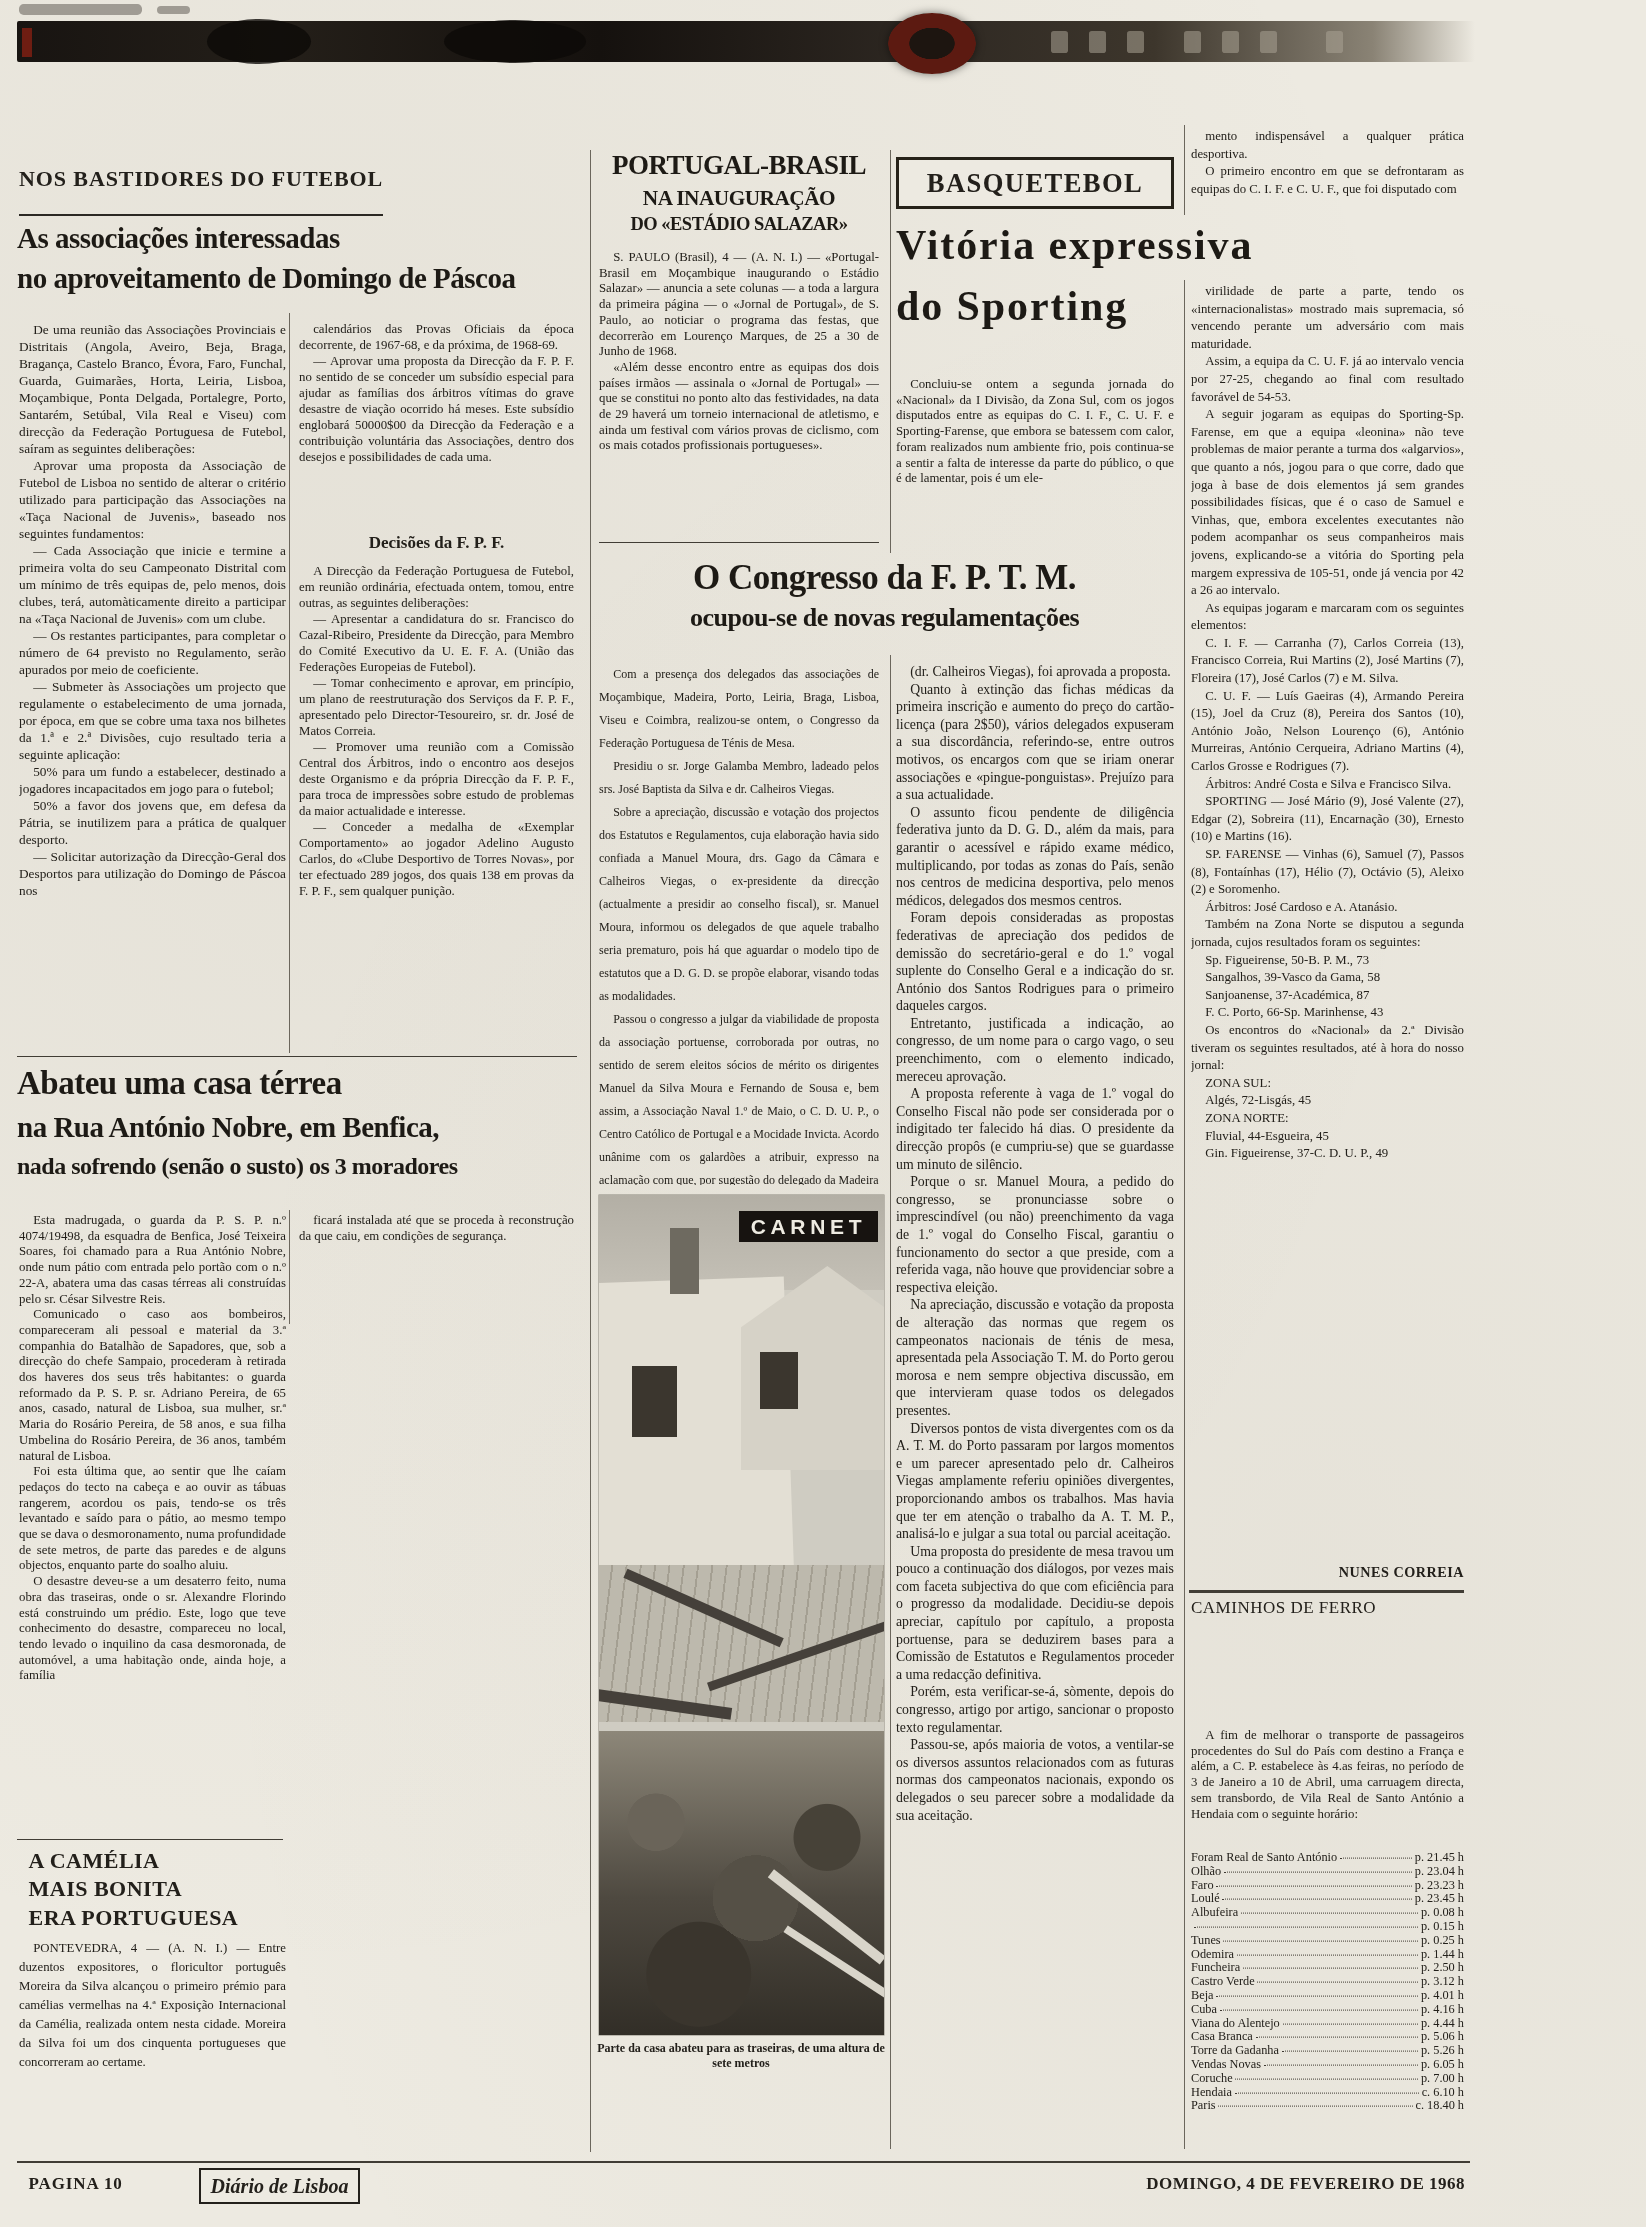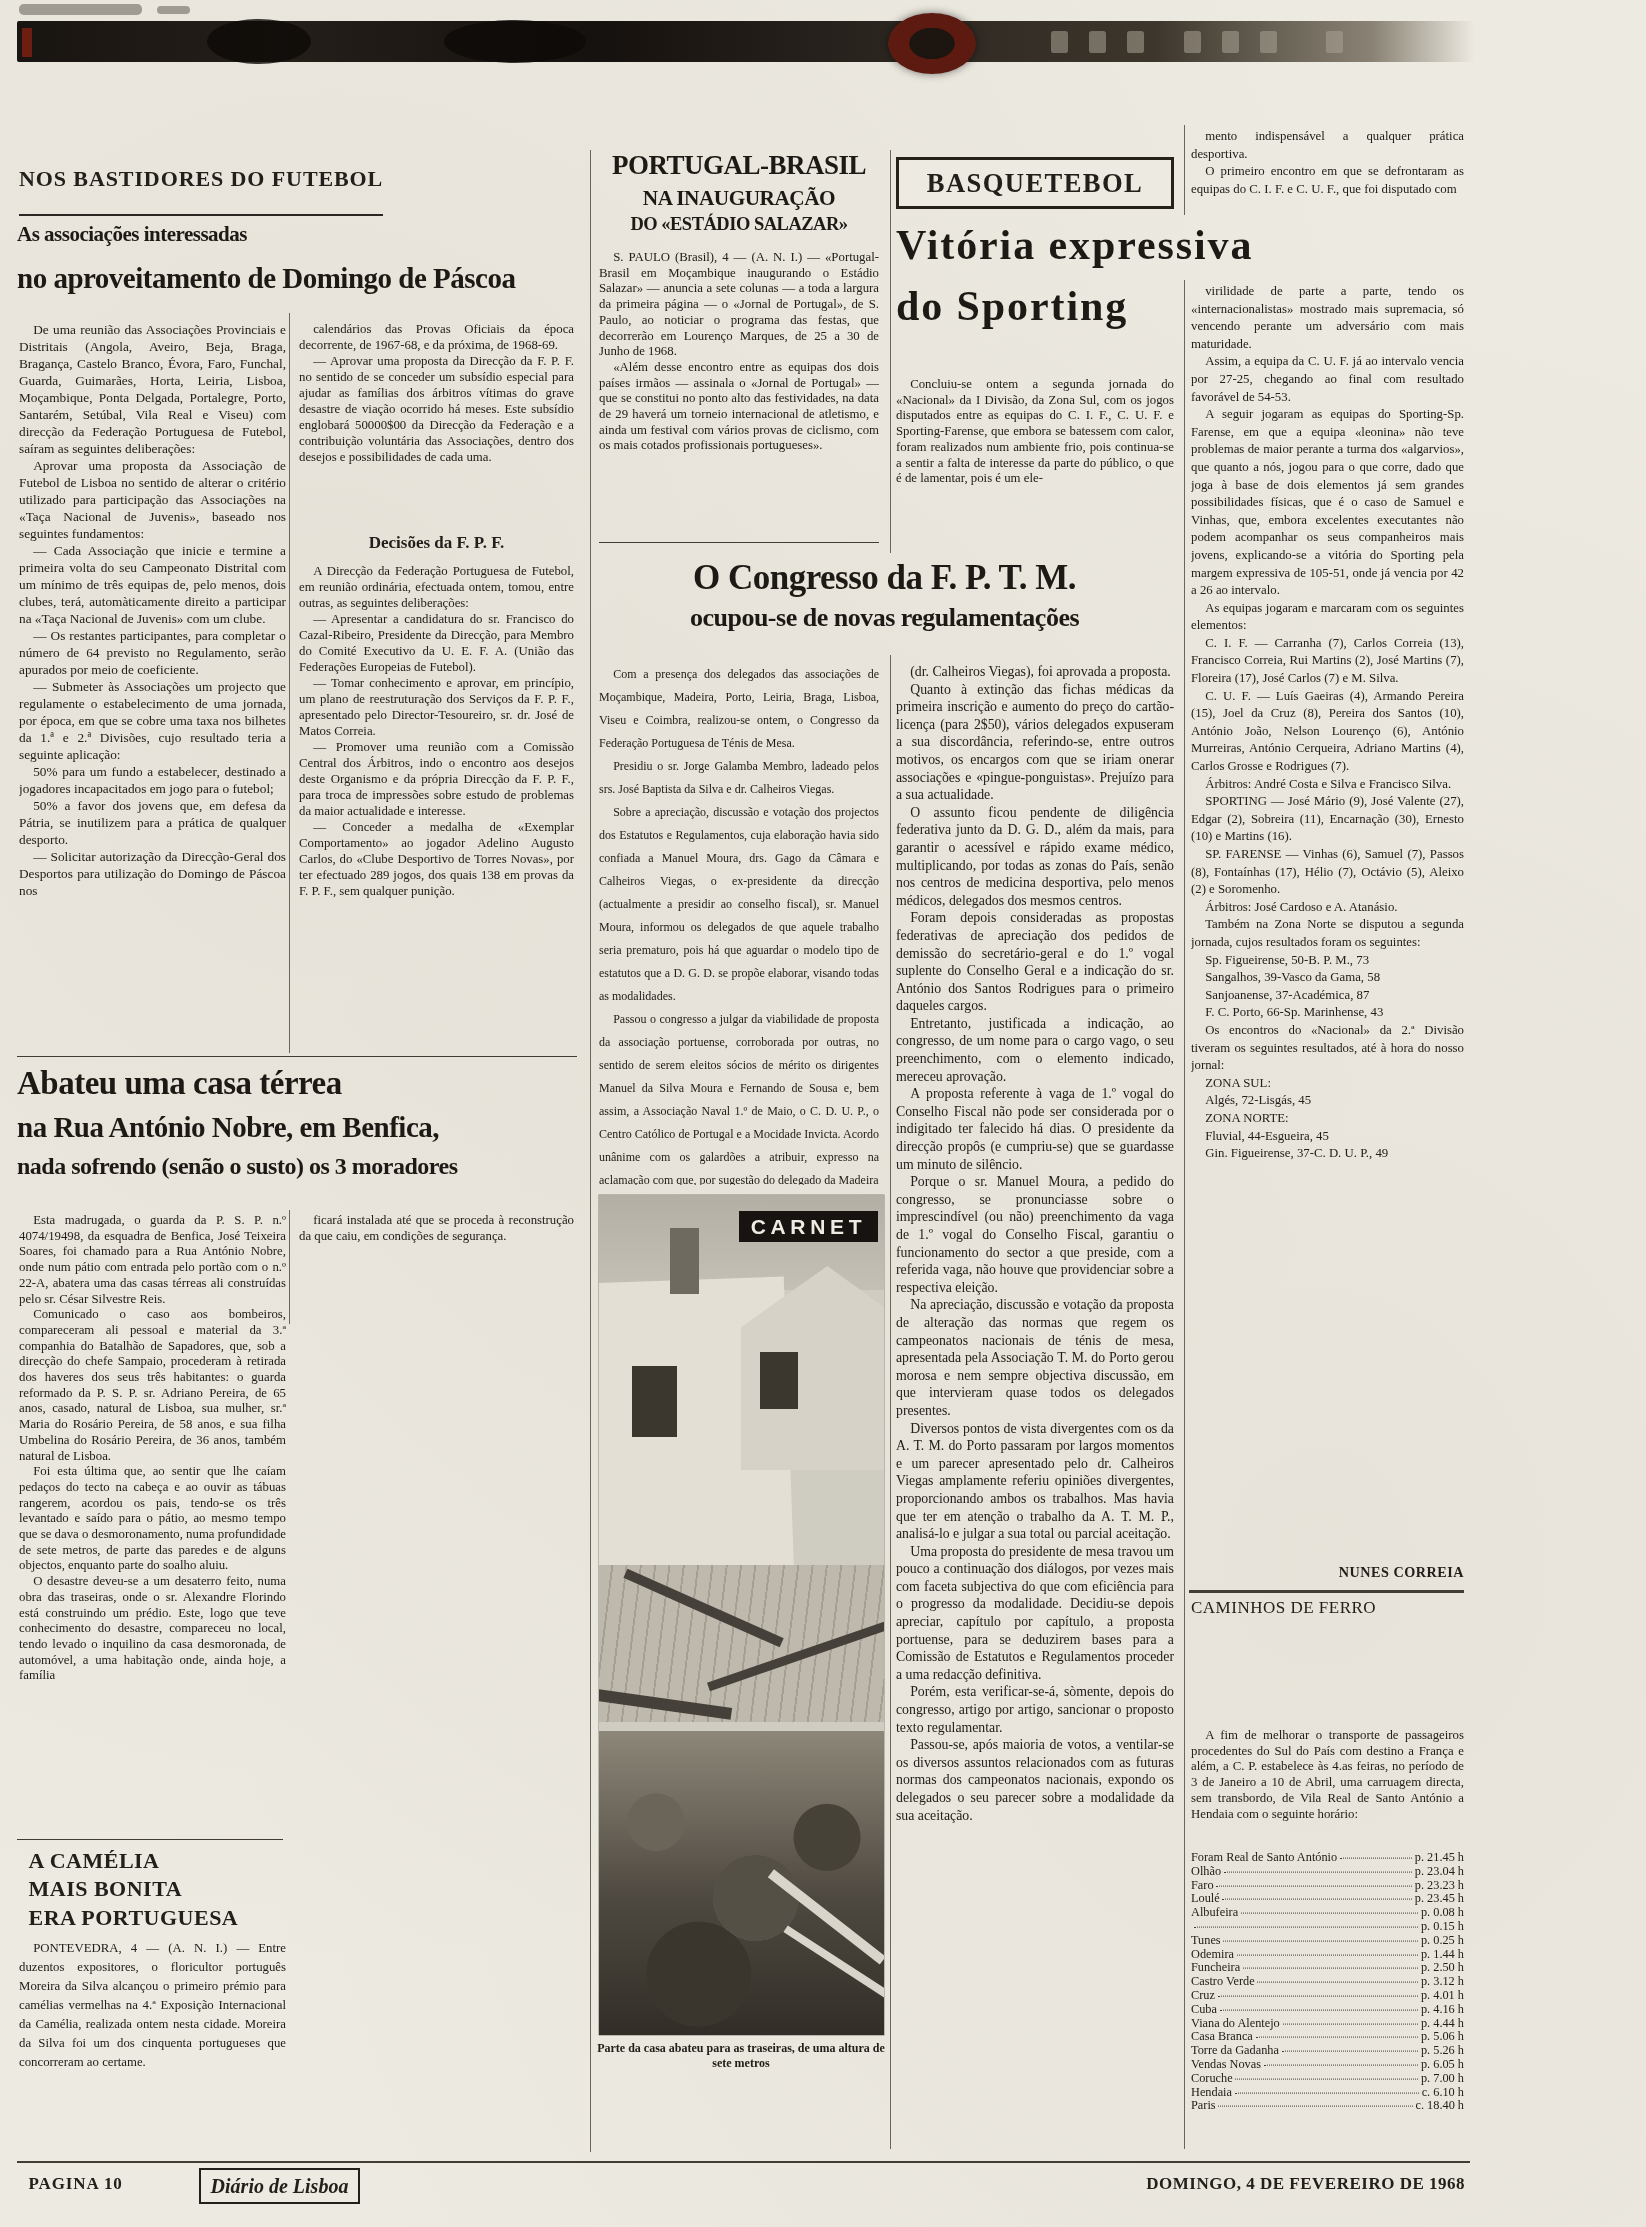--- a/index.html
+++ b/index.html
@@ -17,21 +17,21 @@
   .bt p { text-align:justify; text-indent:14.2px; font-size:12.8px; line-height:15.7px; }
   .bt-28 p { font-size:13.3px; line-height:17px; }
   .bt-27-34 p { font-size:12.8px; line-height:16px; }
   .lh37 p { line-height:17.6px; }
   .congresso1 p { font-size:12px; line-height:23px; }
   .congresso2 p { font-size:13.8px; line-height:17.6px; }
   .camelia-body p { line-height:19px; }
   .cf-lead p { font-size:13.8px; line-height:17.6px; font-weight:bold; text-indent:0; }
   .headline { font-weight:bold; letter-spacing:-0.5px; color:#1d1a15; }
   .kicker { font-size:22px; font-weight:bold; letter-spacing:0.9px; border-bottom:2.4px solid #2b2823; padding-bottom:22px; display:inline-block; }
-  .headA1 { font-size:21px; } .headA2 { font-size:29px; }
+  .headA1 { font-size:29px; } .headA2 { font-size:29px; }
   .pb1 { font-size:27px; text-align:center; } .pb2 { font-size:21.3px; text-align:center; } .pb3 { font-size:18.5px; text-align:center; }
   .basq-box { border:3.3px solid #262219; display:flex; align-items:center; justify-content:center;
               font-size:26.6px; font-weight:bold; letter-spacing:1.4px; background:#edeae1; }
   .sp-head { font-size:42px; letter-spacing:1.9px; }
   .ft1 { font-size:35px; text-align:center; } .ft2 { font-size:26px; text-align:center; }
   .cs1 { font-size:33px; } .cs2 { font-size:29px; } .cs3 { font-size:24px; }
   .cm-head { font-size:22px; font-weight:bold; letter-spacing:0.5px; }
   .cf-head { font-size:17px; font-weight:normal; letter-spacing:0.5px; }
   .sub-head { font-size:17px; font-weight:bold; text-align:center; }
   .byline { font-size:14.2px; font-weight:bold; text-align:right; letter-spacing:0.5px; }
@@ -333,21 +333,21 @@
         <span class="tm">p. 2.50 h</span>
       </div>
 
       <div class="sched-row">
         <span class="st">Castro Verde</span>
         <span class="dots"></span>
         <span class="tm">p. 3.12 h</span>
       </div>
 
       <div class="sched-row">
-        <span class="st">Cruz</span>
+        <span class="st">Beja</span>
         <span class="dots"></span>
         <span class="tm">p. 4.01 h</span>
       </div>
 
       <div class="sched-row">
         <span class="st">Cuba</span>
         <span class="dots"></span>
         <span class="tm">p. 4.16 h</span>
       </div>
 

